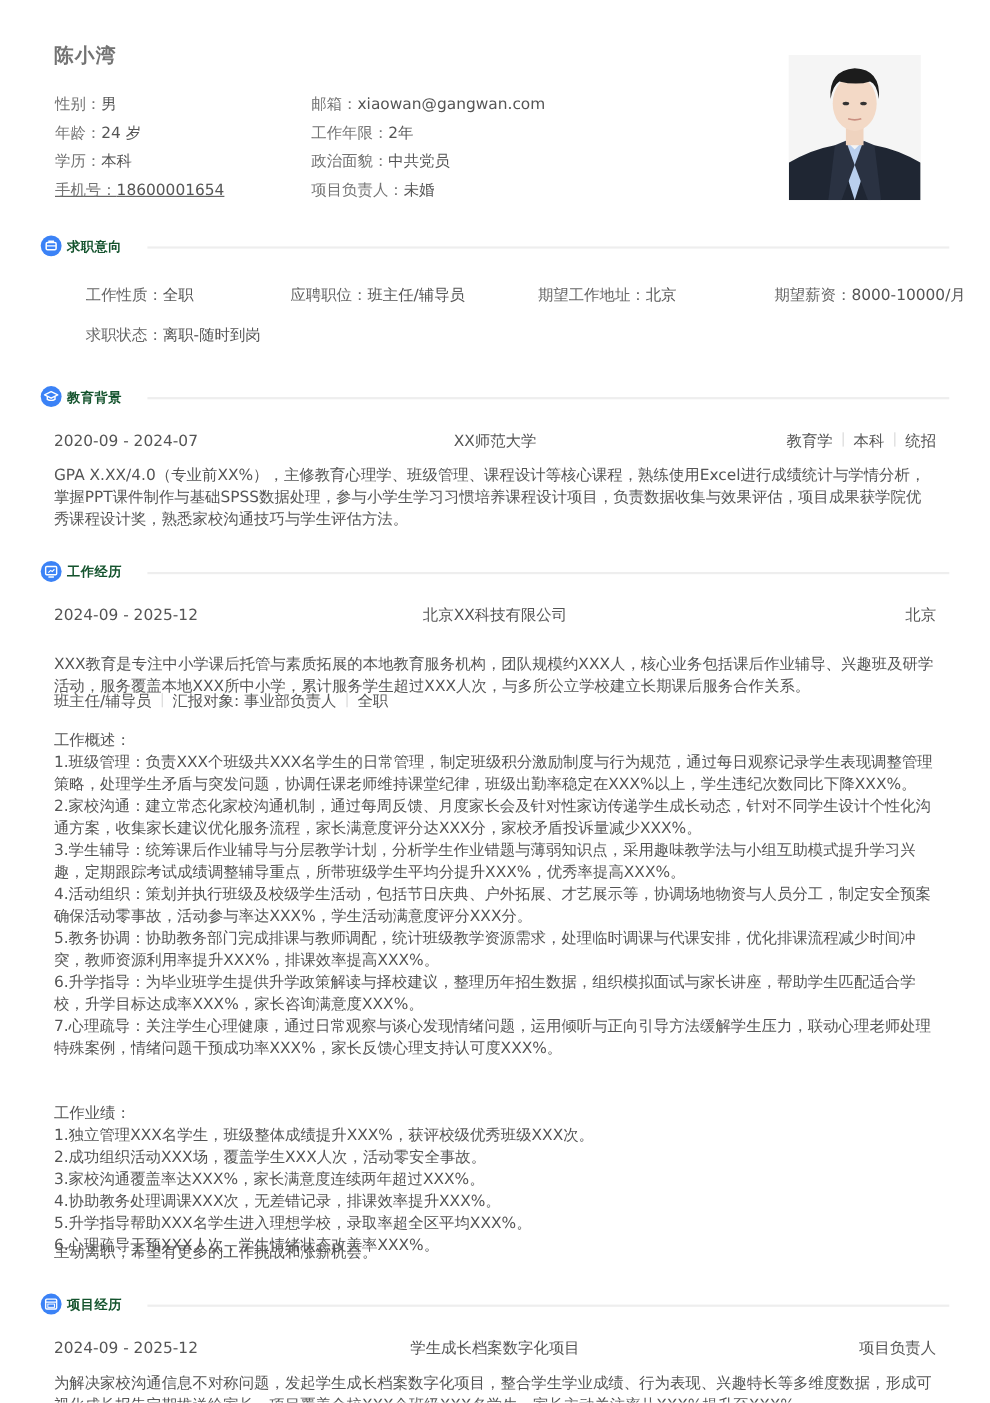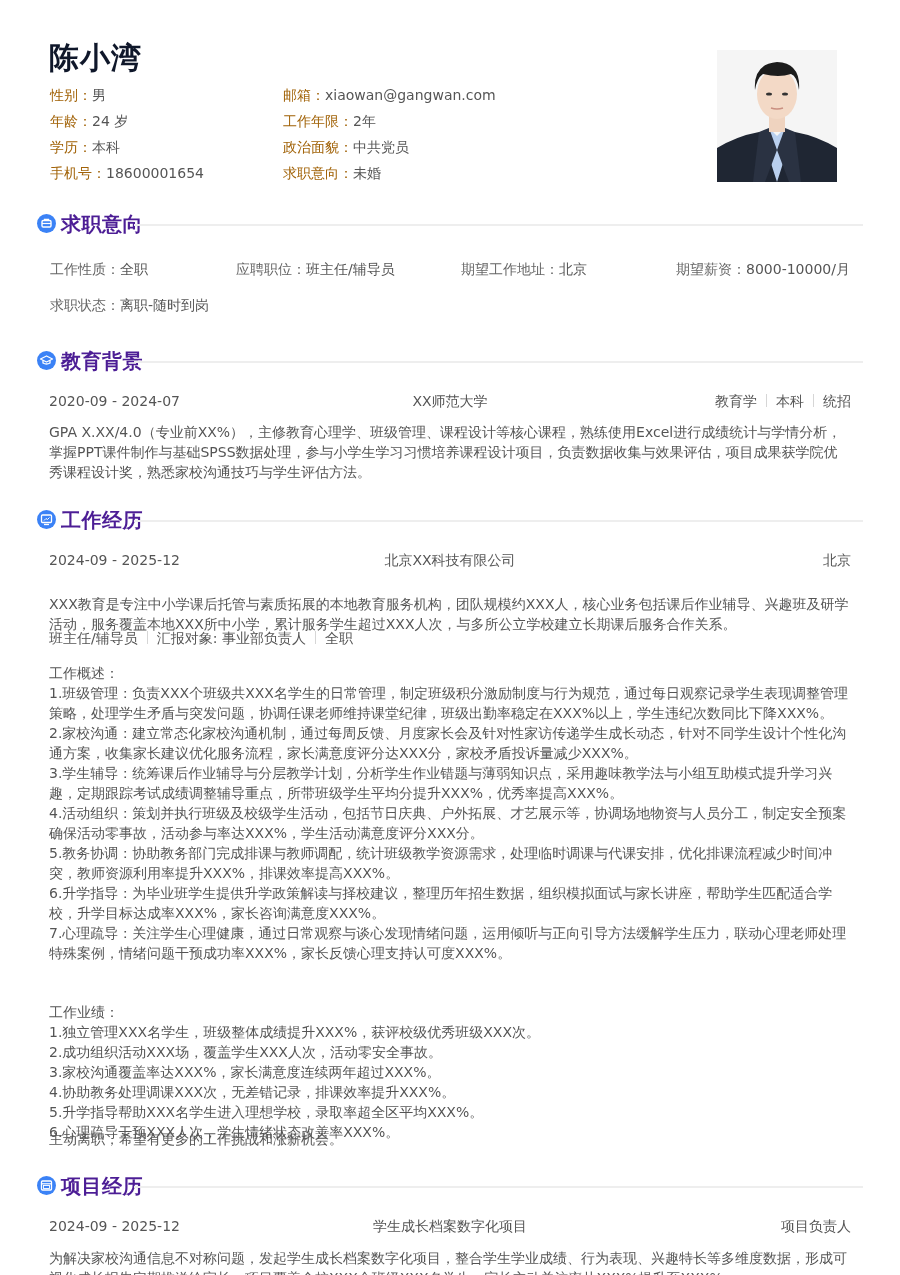--- a/index.html
+++ b/index.html
@@ -3,33 +3,33 @@
   <meta charset="utf-8">
   <style>
     html, body { margin: 0; padding: 0; background: #ffffff; }
     body {
       width: 900px; height: 1275px; overflow: hidden; position: relative;
       font-family: "DejaVu Sans", "Liberation Sans", sans-serif;
       color: #555555; font-size: 14px;
     }
     .page { position: absolute; left: 0; top: 0; width: 900px; height: 1275px; }
 
-    .name { position: absolute; left: 49px; top: 38px; font-size: 30px; font-weight: bold; color: #0f172a; letter-spacing: 1px; }
+    .name { position: absolute; left: 49px; top: 38px; font-size: 18px; font-weight: bold; color: #737373; letter-spacing: 1px; }
     .basic { position: absolute; left: 50px; top: 84px; width: 600px; }
     .basic .row { position: absolute; height: 22px; line-height: 22px; font-size: 14px; color: #555; white-space: nowrap; }
-    .basic .lbl { color: #a16207; }
+    .basic .lbl { color: #737373; }
     .photo { position: absolute; left: 717px; top: 50px; width: 120px; height: 132px; background: #f4f4f4; overflow: hidden; }
 
     .section-head { position: absolute; left: 37px; width: 826px; height: 24px; }
     .section-head .icon { position: absolute; left: 0; top: 2px; width: 19px; height: 19px; border-radius: 50%; background: #3b82f6; }
-    .section-head .title { position: absolute; left: 24px; top: 0; font-size: 20px; font-weight: bold; color: #4c1d95; line-height: 24px; letter-spacing: 0.5px; }
+    .section-head .title { position: absolute; left: 24px; top: 0; font-size: 12px; font-weight: bold; color: #14532d; line-height: 24px; letter-spacing: 0.5px; }
     .section-head .line { position: absolute; left: 97px; right: 0; top: 12px; height: 2px; background: #eeeeee; }
 
     .kv { position: absolute; font-size: 14px; color: #555; white-space: nowrap; line-height: 20px; }
-    .kv .lbl { color: #666; }
+    .kv .lbl { color: #666; margin-left: 28px; }
 
     .item-head { position: absolute; left: 49px; width: 802px; height: 20px; font-size: 14px; color: #555; line-height: 20px; }
     .item-head .left { position: absolute; left: 0; top: 0; }
     .item-head .mid { position: absolute; left: 0; right: 0; top: 0; text-align: center; }
     .item-head .right { position: absolute; right: 0; top: 0; text-align: right; }
     .sep { display: inline-block; width: 1px; height: 13px; background: #d6d6d6; margin: 0 9px; vertical-align: -1px; }
 
     .para { position: absolute; left: 49px; width: 802px; font-size: 14px; line-height: 20px; color: #555; }
     .para p { margin: 0; }
   </style>
@@ -37,26 +37,26 @@
 <body>
 
 <div class="page">
 
   <div class="name">陈小湾</div>
 
   <div class="basic">
     <div class="row" style="left:0; top:0;"><span class="lbl">性别：</span><span>男</span></div>
     <div class="row" style="left:0; top:26px;"><span class="lbl">年龄：</span><span>24 岁</span></div>
     <div class="row" style="left:0; top:52px;"><span class="lbl">学历：</span><span>本科</span></div>
-    <div class="row" style="left:0; top:78px;"><span class="lbl">手机号：</span><span>18600001654</span></div>
+    <div class="row" style="left:0; top:78px;text-decoration:underline;"><span class="lbl">手机号：</span><span>18600001654</span></div>
 
     <div class="row" style="left:233px; top:0;"><span class="lbl">邮箱：</span><span>xiaowan@gangwan.com</span></div>
     <div class="row" style="left:233px; top:26px;"><span class="lbl">工作年限：</span><span>2年</span></div>
     <div class="row" style="left:233px; top:52px;"><span class="lbl">政治面貌：</span><span>中共党员</span></div>
-    <div class="row" style="left:233px; top:78px;"><span class="lbl">求职意向：</span><span>未婚</span></div>
+    <div class="row" style="left:233px; top:78px;"><span class="lbl">项目负责人：</span><span>未婚</span></div>
   </div>
 
   <div class="photo" title="个人证件照">
     <svg width="120" height="132" viewBox="0 0 120 132">
       <rect width="120" height="132" fill="#f5f5f5"></rect>
       <path d="M0 132 L0 98 Q20 86 42 82 L60 96 L78 82 Q100 86 120 98 L120 132 Z" fill="#1f2633"></path>
       <path d="M44 82 L60 132 L76 82 L68 78 L60 86 L52 78 Z" fill="#b9cfee"></path>
       <path d="M42 82 L52 78 L60 100 L48 132 L36 132 Z" fill="#2a3242"></path>
       <path d="M78 82 L68 78 L60 100 L72 132 L84 132 Z" fill="#2a3242"></path>
       <rect x="52" y="62" width="16" height="20" fill="#efd3bf"></rect>

